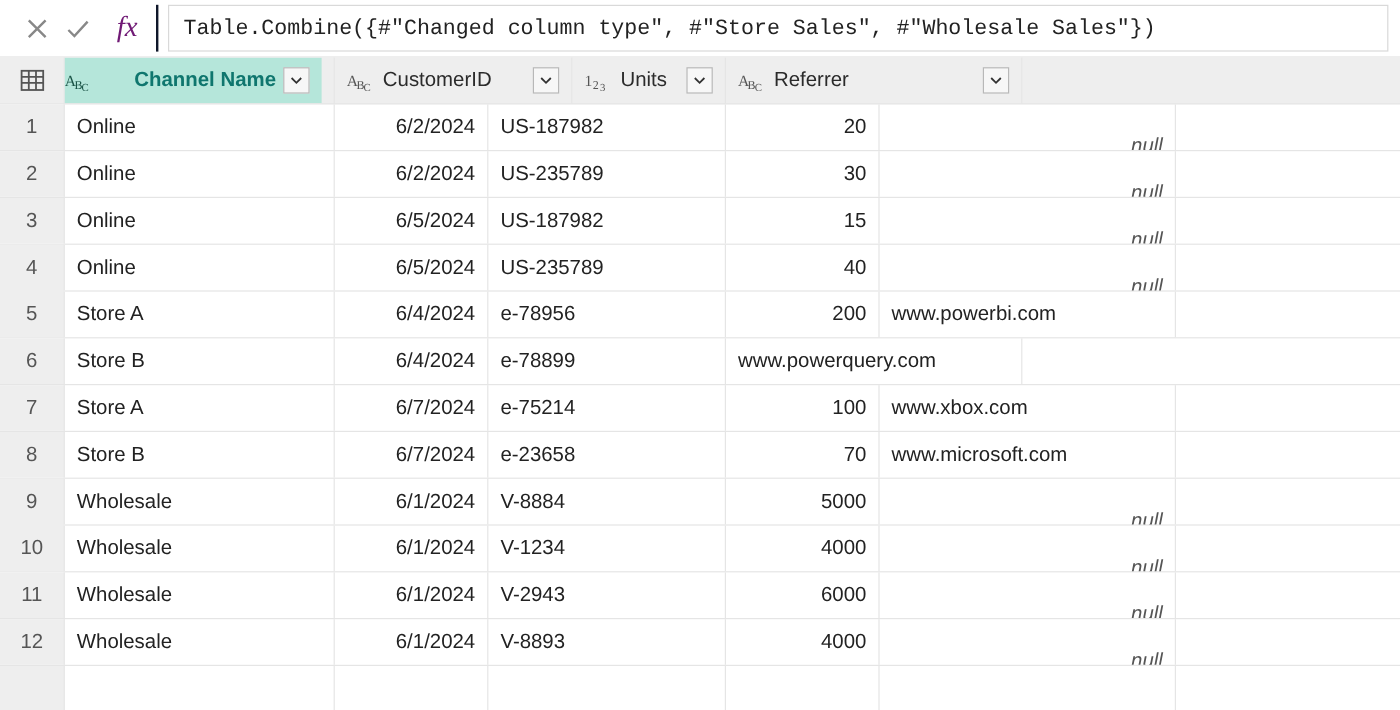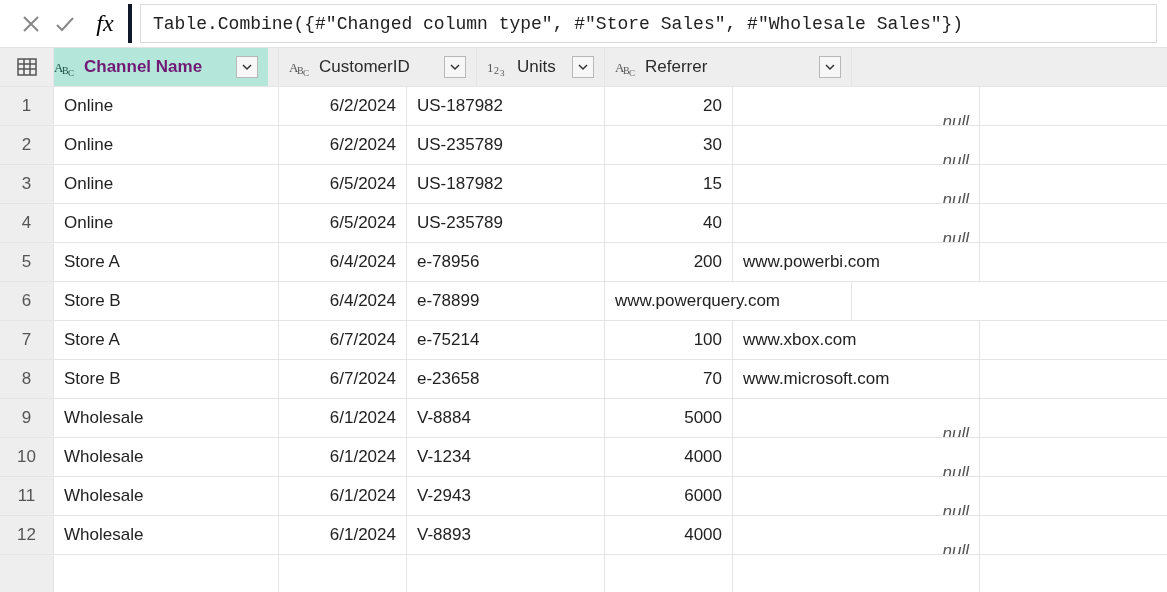--- a/index.html
+++ b/index.html
@@ -28,22 +28,22 @@
   }
   .fb-btn svg { stroke: #888; }
   .fb-fx {
     width: 50px;
     display: flex;
     align-items: center;
     justify-content: center;
     font-style: italic;
     font-family: "Times New Roman", serif;
     font-size: 24px;
-    color: #000000;
-    border-right: 4px solid #0f172a;
+    color: #701a75;
+    border-right: 2px solid #0f172a;
     margin-right: 8px;
   }
   .fb-input {
     flex: 1;
     border: 1px solid #d9d9d9;
     padding: 6px 12px;
     font-family: Consolas, "Courier New", monospace;
     font-size: 18px;
     color: #222;
     display: flex;
@@ -105,21 +105,21 @@
   .type-icon {
     flex: 0 0 auto;
     display: flex;
     align-items: center;
   }
   .hdr-label {
     flex: 1;
     font-weight: 400;
     color: #2b2b2b;
   }
-  .hdr-inner.selected .hdr-label { font-weight: 600; color:#701a75;}
+  .hdr-inner.selected .hdr-label { font-weight: 600; color:#0f766e;text-align:right;}
   .dropdown-btn {
     width: 22px;
     height: 22px;
     border: 1px solid #b8b8b8;
     background: #f7f7f7;
     display: flex;
     align-items: center;
     justify-content: center;
     flex: 0 0 auto;
   }

